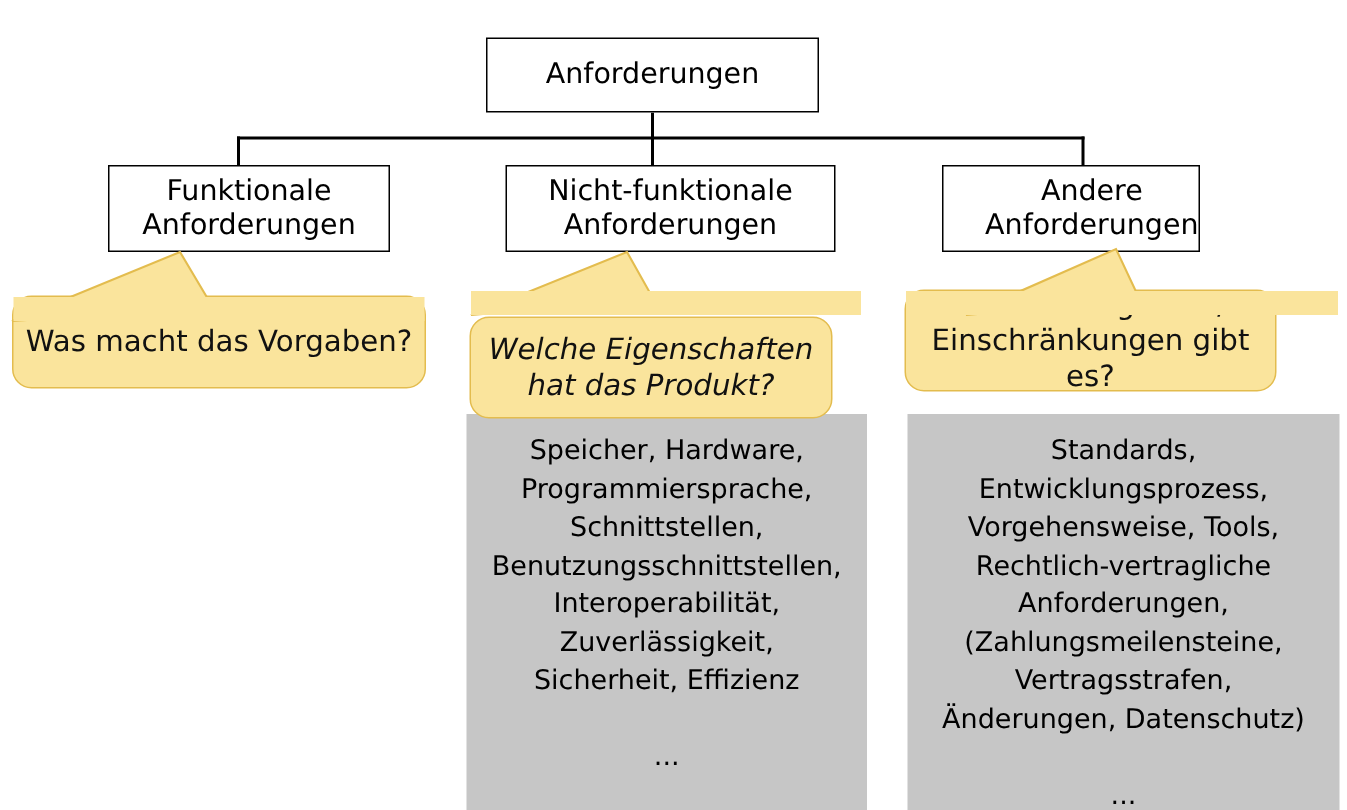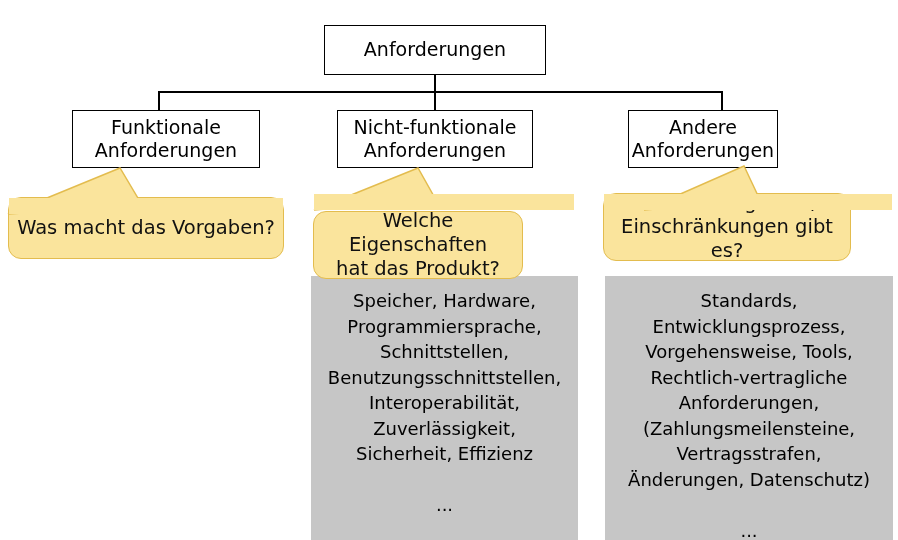--- a/index.html
+++ b/index.html
@@ -28,22 +28,22 @@
     text-align: center;
     color: #000000;
     font-size: 19px;
     line-height: 1.22;
     z-index: 3;
   }
   .node .node-text { display: block; white-space: pre-line; }
 
   #node-root   { left: 324px; top: 25px;  width: 222px; height: 50px; }
   #node-func   { left: 72px;  top: 110px; width: 188px; height: 58px; }
-  #node-nonfunc{ left: 337px; top: 110px; width: 196px; height: 58px; }
-  #node-other  { left: 628px; top: 110px; width: 150px; height: 58px; }
+  #node-nonfunc{ left: 337px; top: 110px; width: 220px; height: 58px; }
+  #node-other  { left: 628px; top: 110px; width: 172px; height: 58px; justify-content: flex-end; }
 
   
   .line {
     position: absolute;
     background: #000000;
     z-index: 2;
   }
   #line-root-down { left: 434px; top: 75px;  width: 1.6px; height: 17px; }
   #line-horiz     { left: 158px; top: 91px;  width: 565px; height: 1.6px; }
   #line-stub-1    { left: 158px; top: 91px;  width: 1.6px; height: 19px; }
@@ -71,21 +71,21 @@
     z-index: 5;
   }
   .callout-body .callout-text { display: block; white-space: pre-line; }
   .callout-tail {
     position: absolute;
     z-index: 6;
     overflow: visible;
   }
 
   #callout-1 .callout-body { left: 8px;   top: 197px; width: 276px; height: 62px; }
-  #callout-2 .callout-body { left: 313px; top: 211px; width: 210px; height: 68px; }
+  #callout-2 .callout-body { left: 313px; top: 211px; width: 242px; height: 68px; font-style: italic; }
   #callout-3 .callout-body { left: 603px; top: 193px; width: 248px; height: 68px; }
 
   
   .detail {
     position: absolute;
     box-sizing: border-box;
     background: #C6C6C6;
     color: #000000;
     font-size: 18px;
     line-height: 1.42;

